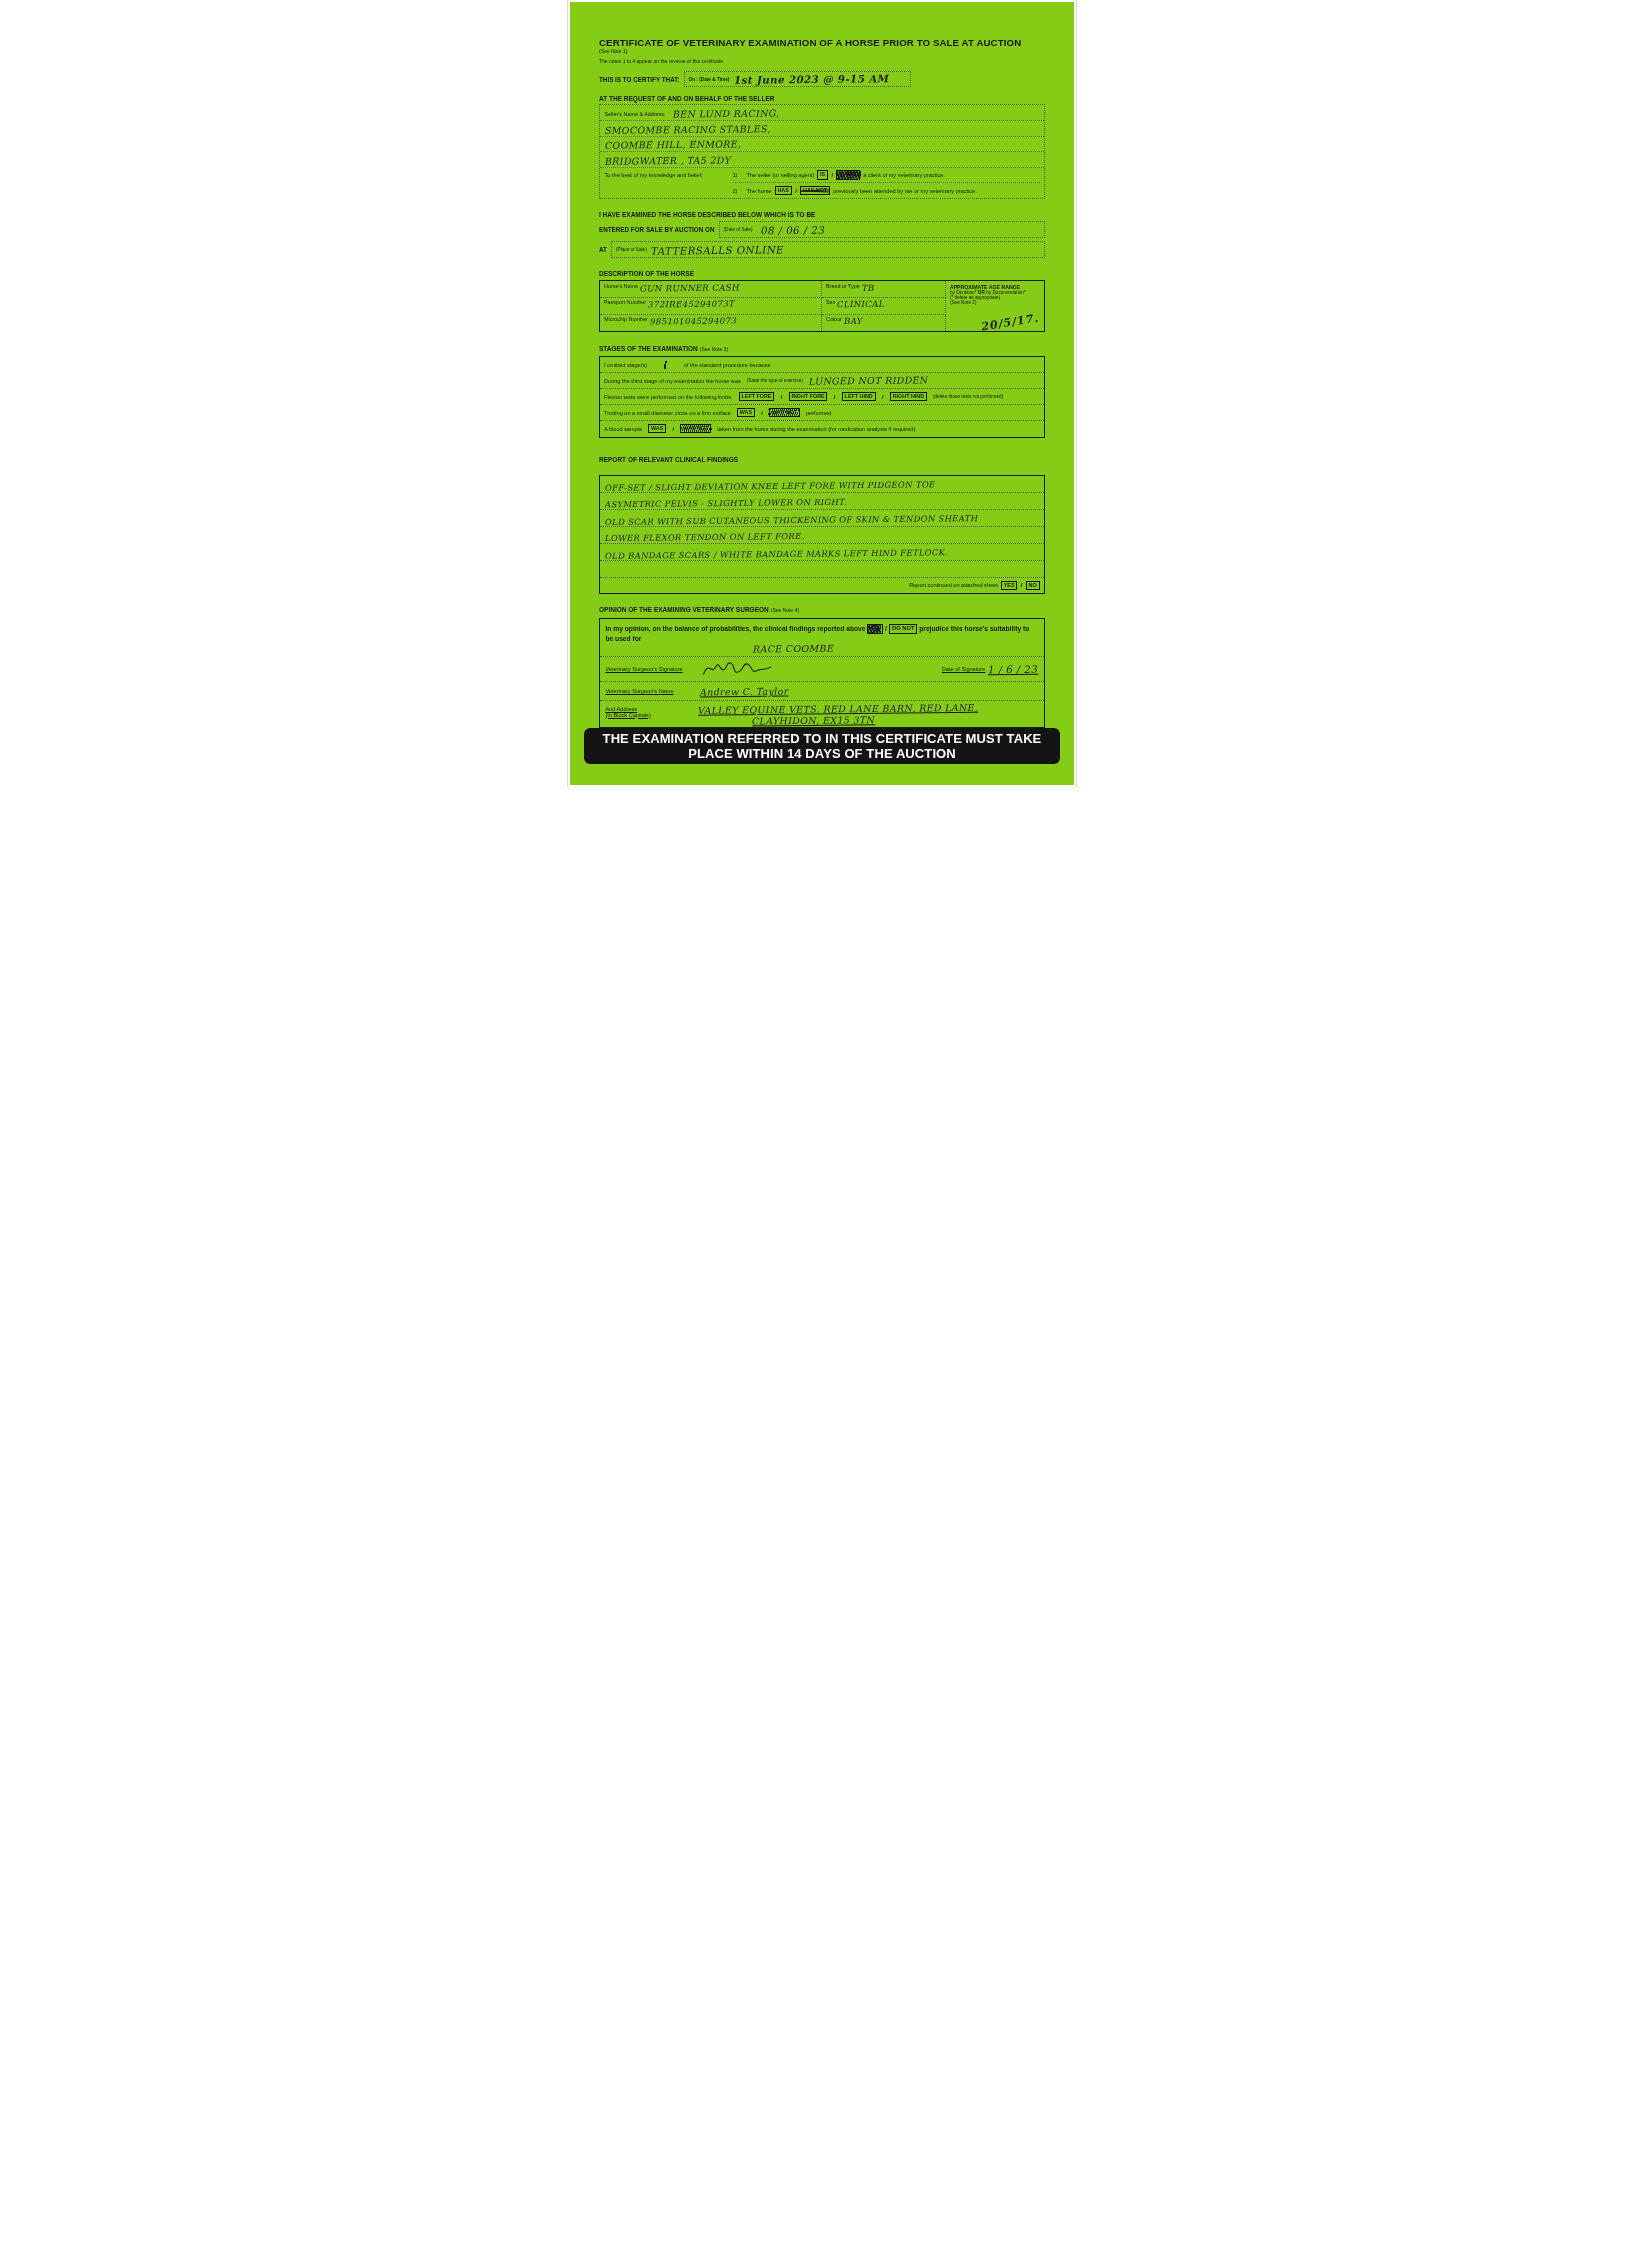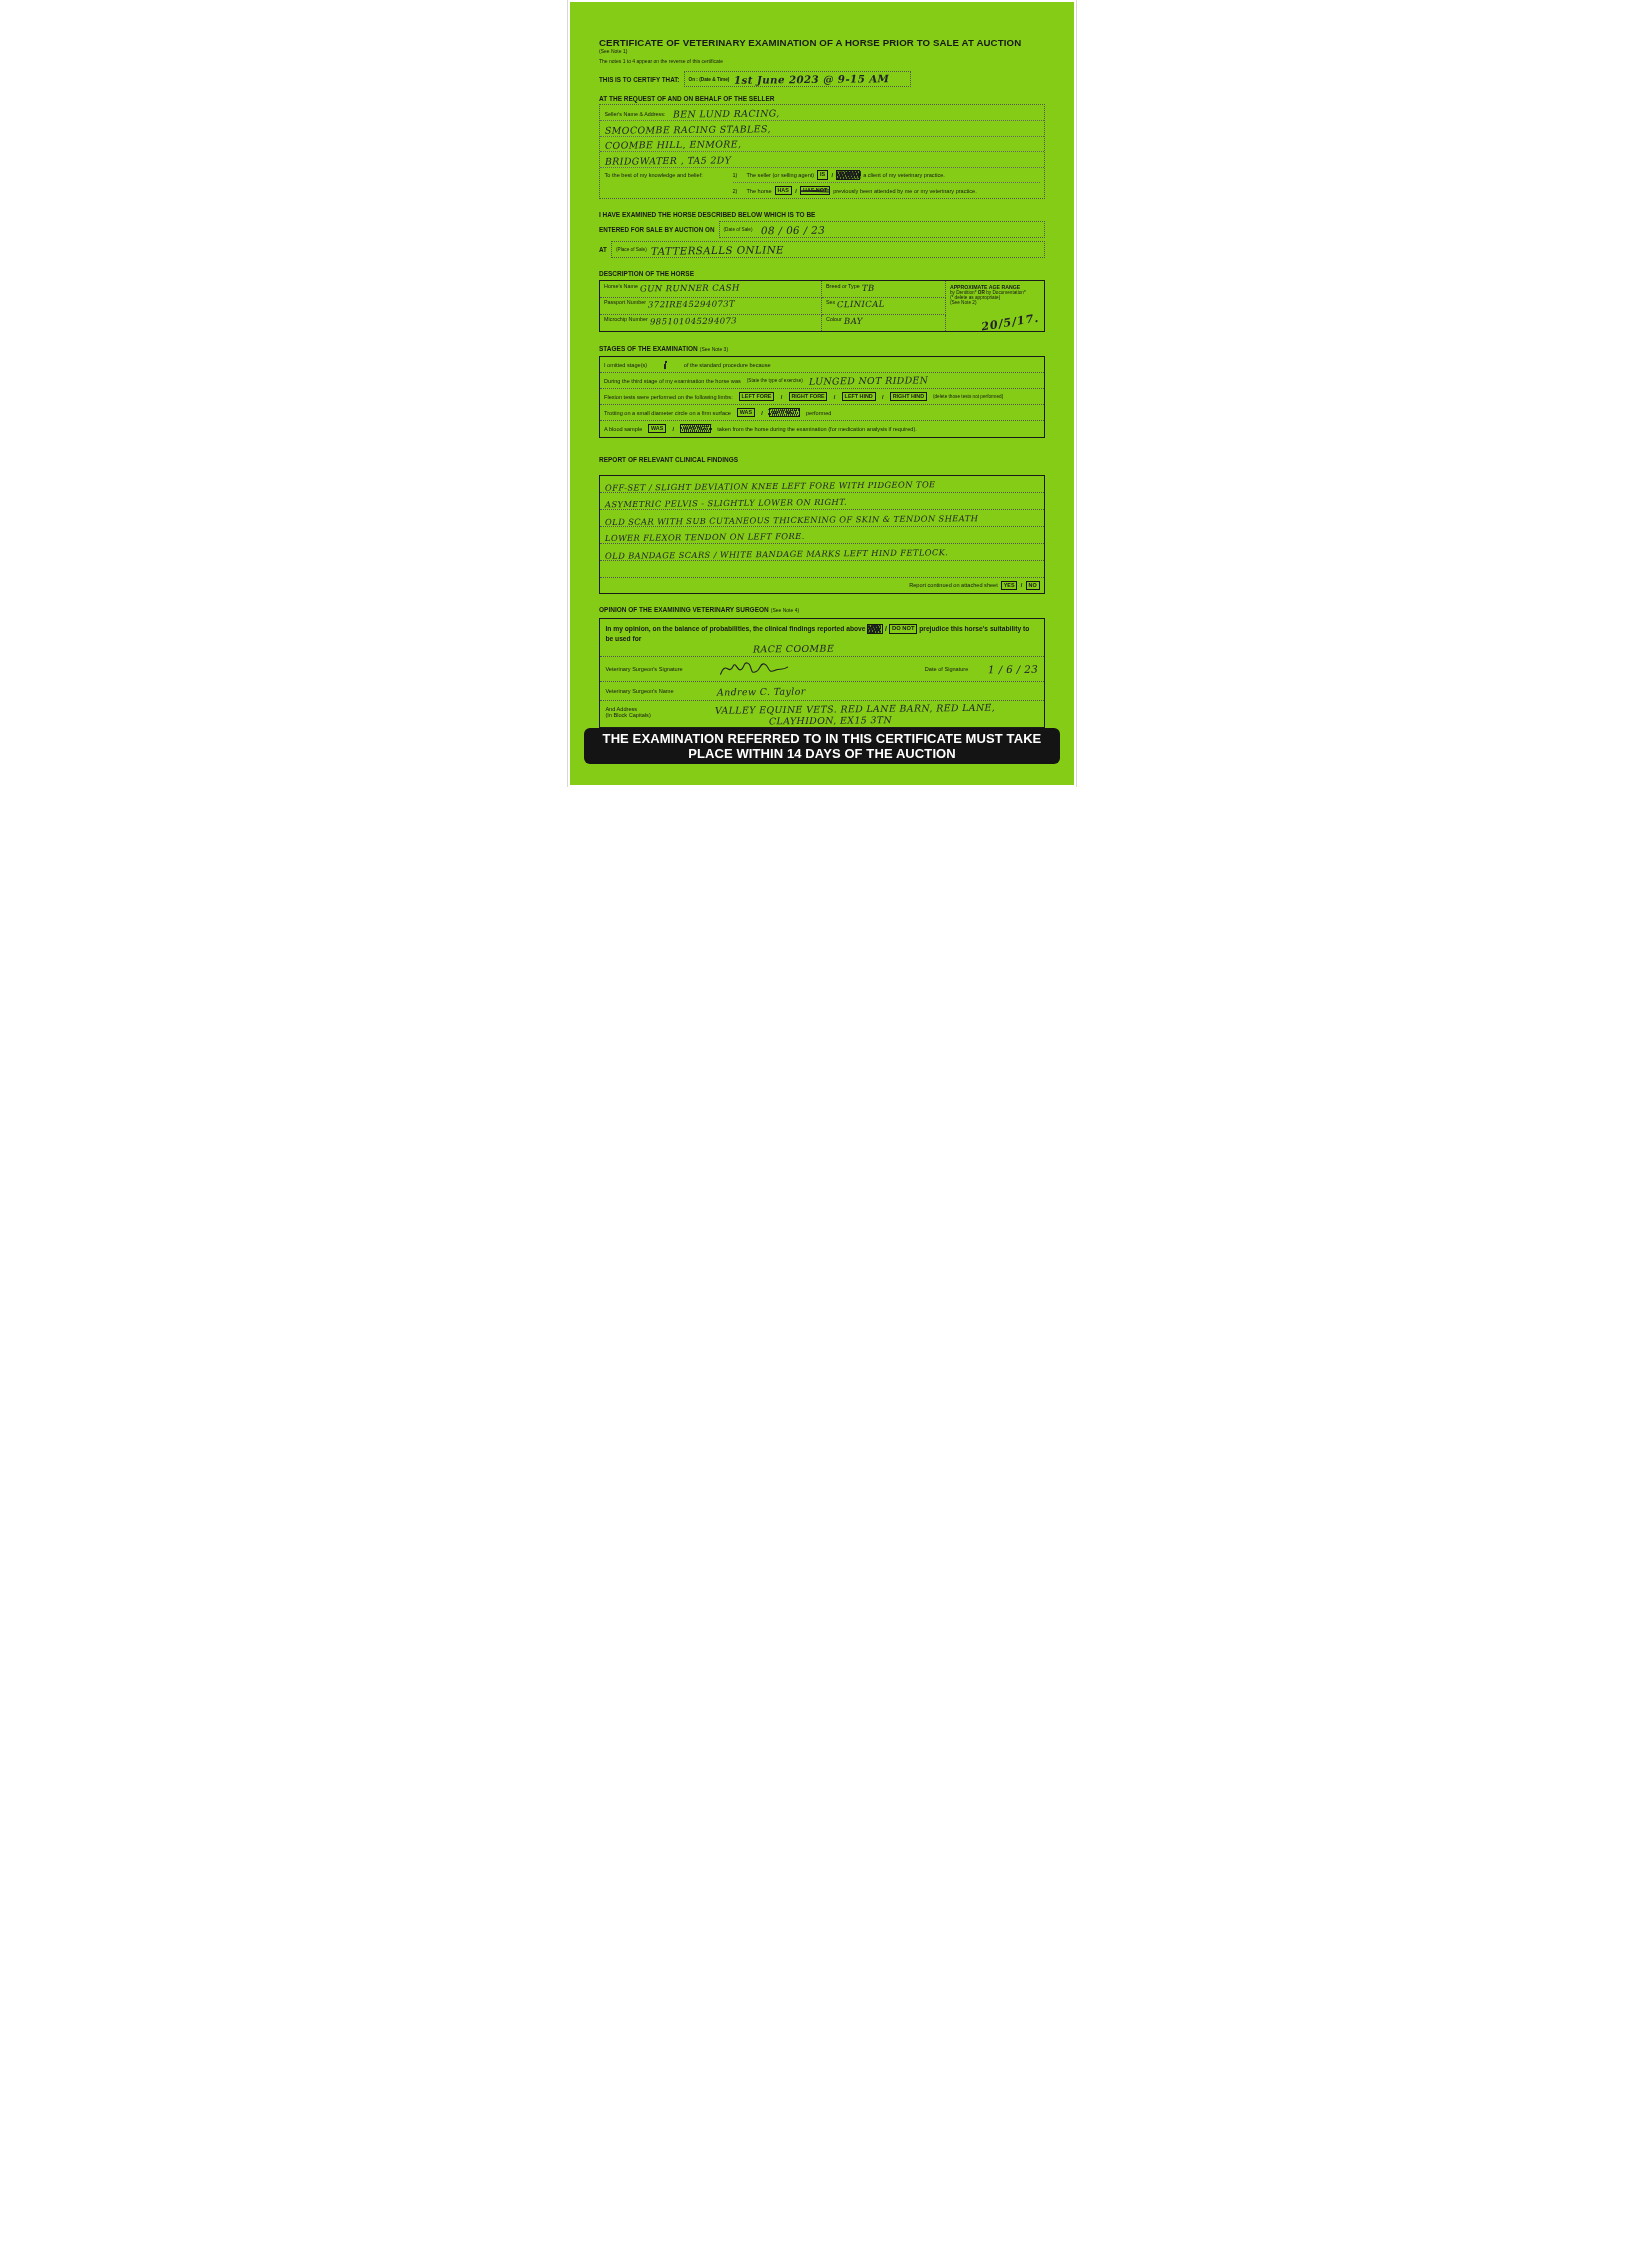--- a/index.html
+++ b/index.html
@@ -74,22 +74,22 @@
   
   .find-box{border:0.7px solid #1a1a1a;margin-top:12px;}
   .find-row{border-bottom:0.6px dotted #555;min-height:17px;padding:0.9px 4.5px;display:flex;align-items:flex-end;}
   .find-row .hw{font-size:8.3px;}
   .find-cont{display:flex;justify-content:flex-end;align-items:center;gap:3.1px;padding:3.1px 4.5px;font-size:5.6px;}
 
   
   .op-box{border:0.8px solid #1a1a1a;margin-top:3.6px;}
   .op-text{padding:4.5px 5.4px 0 5.4px;font-size:6.7px;font-weight:700;line-height:1.5;}
   .op-usedfor{margin:-0.9px 0 1.8px 153px;}
-  .op-row{display:flex;align-items:center;gap:20px;border-top:0.6px dotted #555;
-      padding:1.8px 5.4px;min-height:19px;font-size:5.6px;}
+  .op-row{display:flex;align-items:center;gap:3px;border-top:0.6px dotted #555;
+      padding:1.8px 5.4px;min-height:19px;font-size:5.6px;text-decoration:underline;}
   .op-addr{align-items:flex-start;}
   .addr-labels{width:90px;padding-top:2.7px;}
   .addr-lines{flex:1;}
   .addr-lines .hw{display:block;}
   .sig-label{width:92px;}
   .sig-art{flex:1;}
   .date-label{margin-left:auto;}
 
   
   .footer-bar{background:#141414;color:#ffffff;font-weight:700;text-align:center;

